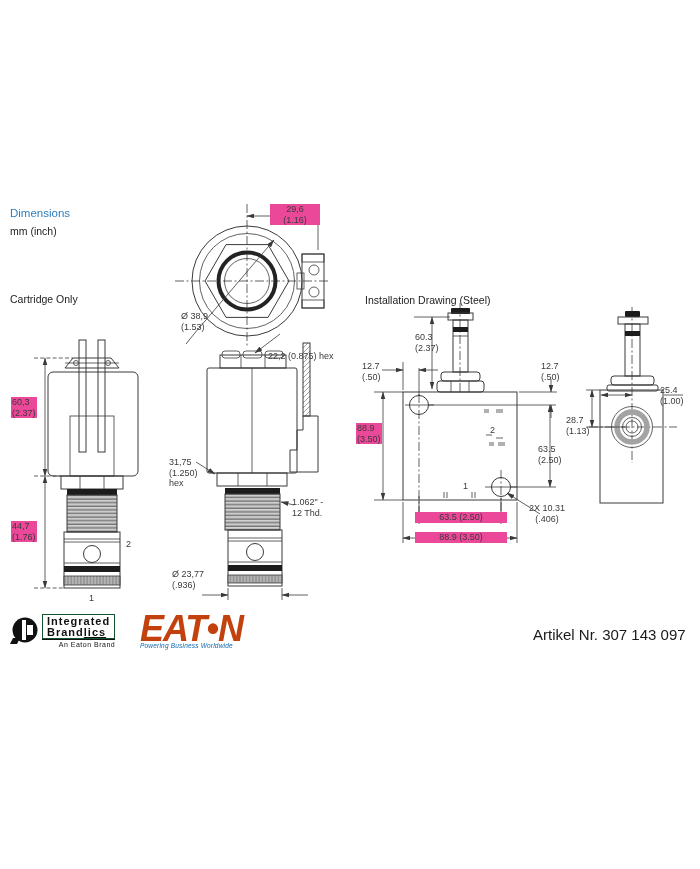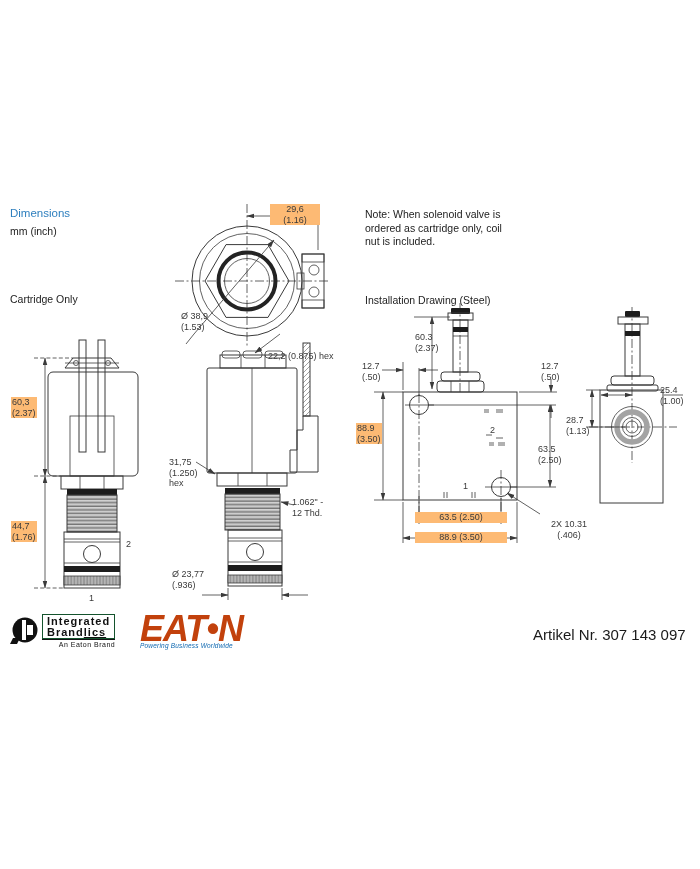--- a/index.html
+++ b/index.html
@@ -5,21 +5,21 @@
   html,body{margin:0;padding:0;background:#fff;}
   .page{position:relative;width:700px;height:658px;background:#ffffff;overflow:hidden;
         font-family:"Liberation Sans",sans-serif;color:#222;}
   .abs{position:absolute;}
   .blue{color:#2e7fbe;}
   .t11{font-size:11.5px;line-height:14px;}
   .t10{font-size:10.5px;line-height:13.5px;}
   .pre{white-space:pre-line;}
   .dim{position:absolute;font-size:9px;line-height:10.5px;color:#3a3a3a;white-space:pre-line;}
   .ctr{text-align:center;}
-  .bgw{background:#fdba74;padding:0 1px;}
+  .bgw{background:#ec4899;padding:0 1px;}
   .artikel{font-size:15px;color:#1a1a1a;}
   
   svg.dwg{position:absolute;overflow:visible;}
   .ln{stroke:#3a3a3a;stroke-width:1;fill:none;}
   .lnthin{stroke:#3a3a3a;stroke-width:0.8;fill:none;}
   .cl{stroke:#3a3a3a;stroke-width:0.8;fill:none;stroke-dasharray:9 2.5 2 2.5;}
   .dsh{stroke:#3a3a3a;stroke-width:0.8;fill:none;stroke-dasharray:4 2.2;}
   .fdark{fill:#1c1c1c;stroke:none;}
   .thk{stroke:#232323;stroke-width:4;fill:none;}
   
@@ -54,21 +54,20 @@
     </pattern>
   </defs>
 </svg>
 
 <div class="page">
 
   <div class="abs blue t11" style="left:10px;top:206px;">Dimensions</div>
   <div class="abs t10" style="left:10px;top:225px;">mm (inch)</div>
   <div class="abs t10" style="left:10px;top:293px;">Cartridge Only</div>
 
-  <div class="abs t10" style="left:365px;top:208px;width:140px;">Note: When solenoid valve is ordered as cartridge only, coil nut is included.</div>
   <div class="abs t10" style="left:365px;top:294px;">Installation Drawing (Steel)</div>
 
   <svg class="dwg" style="left:170px;top:198px;" width="200" height="150" viewBox="0 0 200 150">
     <line class="cl" x1="5" y1="83" x2="158" y2="83"></line>
     <line class="cl" x1="77" y1="6" x2="77" y2="150"></line>
     <circle class="ln" cx="77" cy="83" r="55"></circle>
     <circle class="lnthin" cx="77" cy="83" r="47.5"></circle>
     <polygon class="ln" points="119,83 98,46.6 56,46.6 35,83 56,119.4 98,119.4"></polygon>
     <circle class="thk" cx="77" cy="83" r="28.5"></circle>
     <circle class="lnthin" cx="77" cy="83" r="22.5"></circle>
@@ -259,21 +258,21 @@
   <div class="dim" style="left:362px;top:361px;">12.7
 (.50)</div>
   <div class="dim" style="left:541px;top:361px;">12.7
 (.50)</div>
   <div class="dim bgw" style="left:356px;top:423px;">88.9
 (3.50)</div>
   <div class="dim" style="left:538px;top:444px;">63.5
 (2.50)</div>
   <div class="dim ctr bgw" style="left:415px;top:512px;width:90px;">63.5 (2.50)</div>
   <div class="dim ctr bgw" style="left:415px;top:532px;width:90px;">88.9 (3.50)</div>
-  <div class="dim ctr" style="left:541px;top:503px;width:56px;margin-top:16px;">2X  10.31
+  <div class="dim ctr" style="left:519px;top:503px;width:56px;">2X  10.31
 (.406)</div>
   <div class="dim" style="left:490px;top:425px;">2</div>
   <div class="dim" style="left:463px;top:481px;">1</div>
 
   <svg class="dwg" style="left:585px;top:303px;" width="115" height="210" viewBox="0 0 115 210">
     <line class="cl" x1="47" y1="4" x2="47" y2="160"></line>
     <line class="cl" x1="4" y1="124" x2="92" y2="124"></line>
 
     <g>
       <rect class="fdark" x="40" y="8" width="15" height="6" rx="1"></rect>

